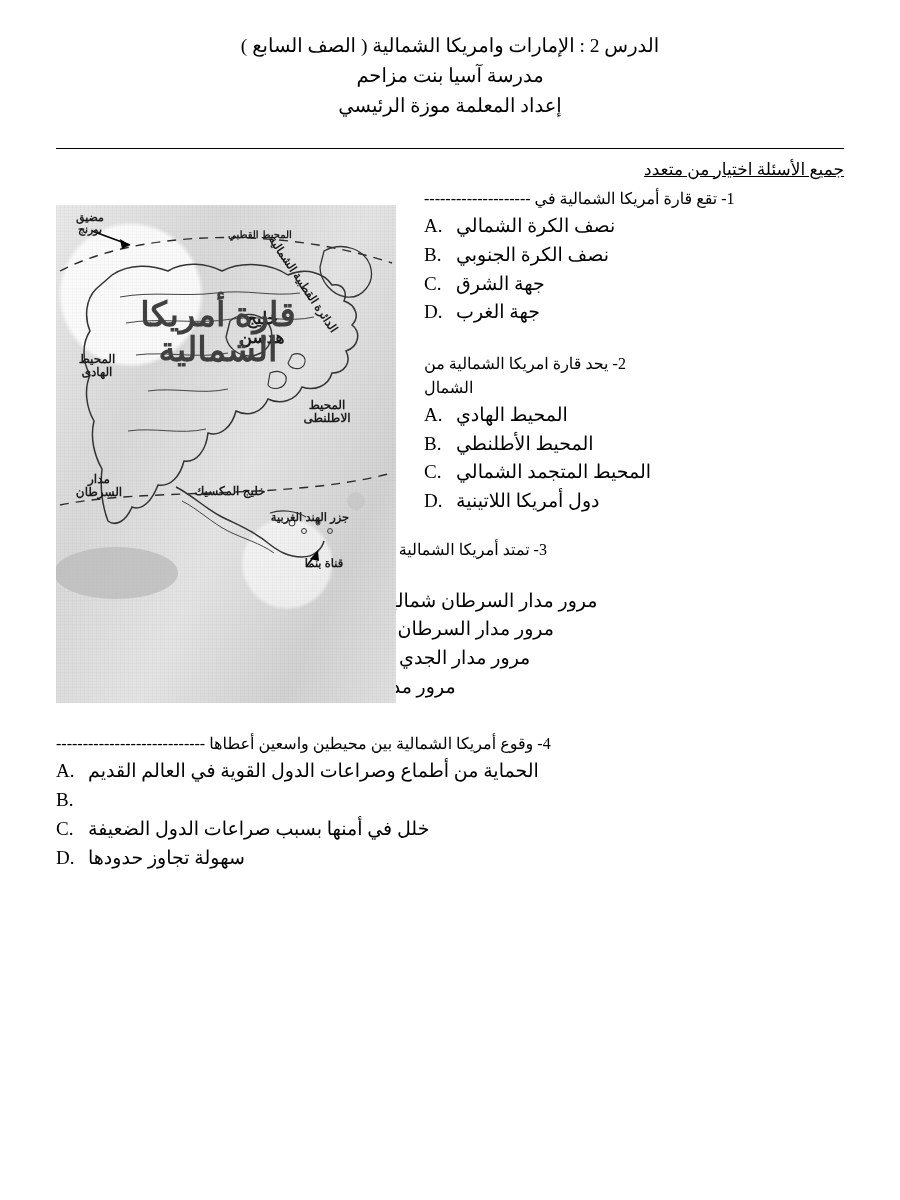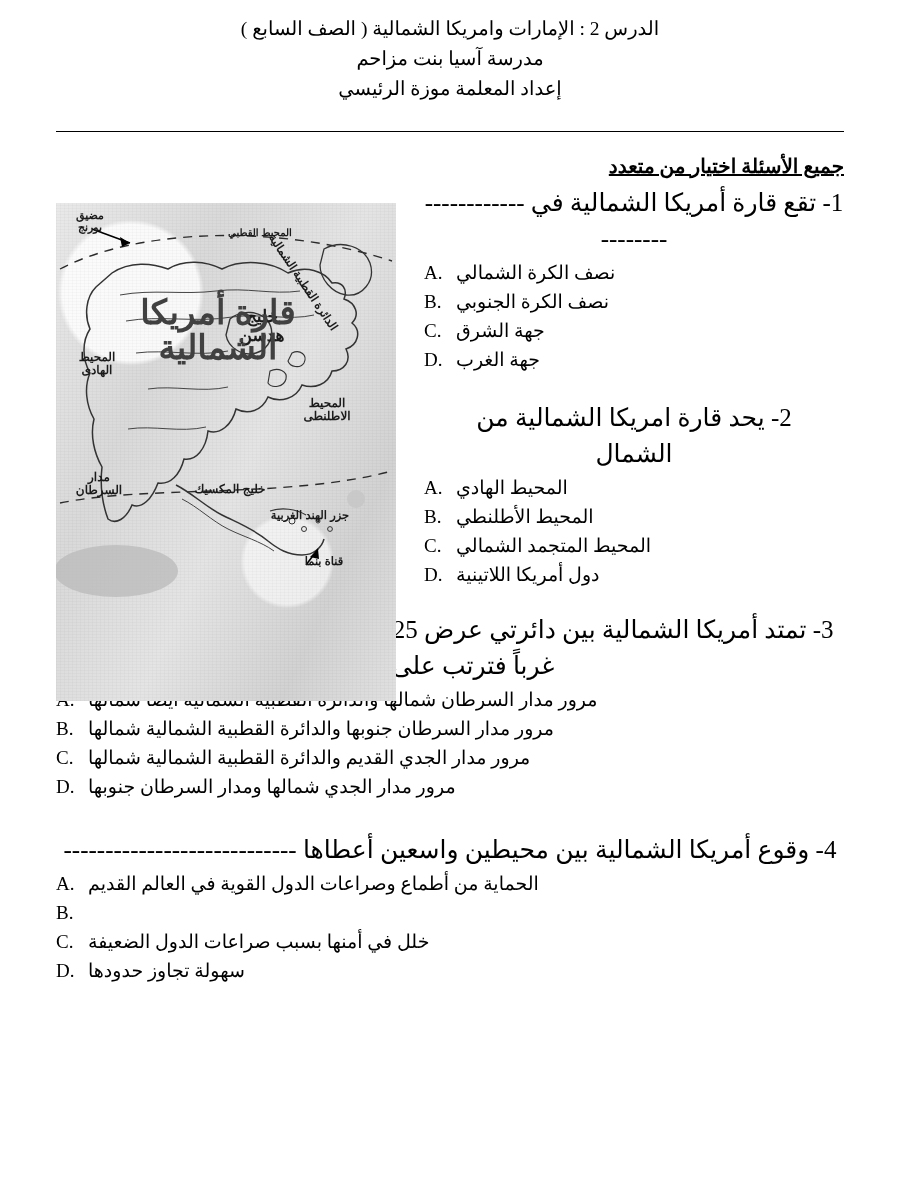--- a/index.html
+++ b/index.html
@@ -17,51 +17,51 @@
   }
   .page {
     width: 900px;
     height: 1200px;
     position: relative;
     box-sizing: border-box;
     padding: 0 56px;
   }
   
   .header {
-    padding-top: 14px;
+    padding-top: 31px;
     text-align: center;
     line-height: 1.55;
     font-size: 19.5px;
   }
   .header div {
     white-space: nowrap;
   }
   
   .divider {
     margin: 26px 0 0 0;
     border-top: 1.6px solid #000;
     width: 100%;
   }
   
   .section-title {
-    margin-top: 22px;
+    margin-top: 10px;
     text-align: right;
-    font-size: 20px;
-    font-weight: bold;
+    font-size: 17px;
+    font-weight: normal;
     text-decoration: underline;
   }
   
   .q-block {
     margin-top: 7px;
     text-align: right;
   }
   .q-stem {
-    font-size: 25px;
+    font-size: 16px;
     line-height: 1.45;
-    text-align: center;
+    text-align: left;
   }
   .choices {
     margin-top: 2px;
   }
   .choice {
     font-size: 19px;
     line-height: 1.52;
     text-align: right;
     display: flex;
     flex-direction: row;

